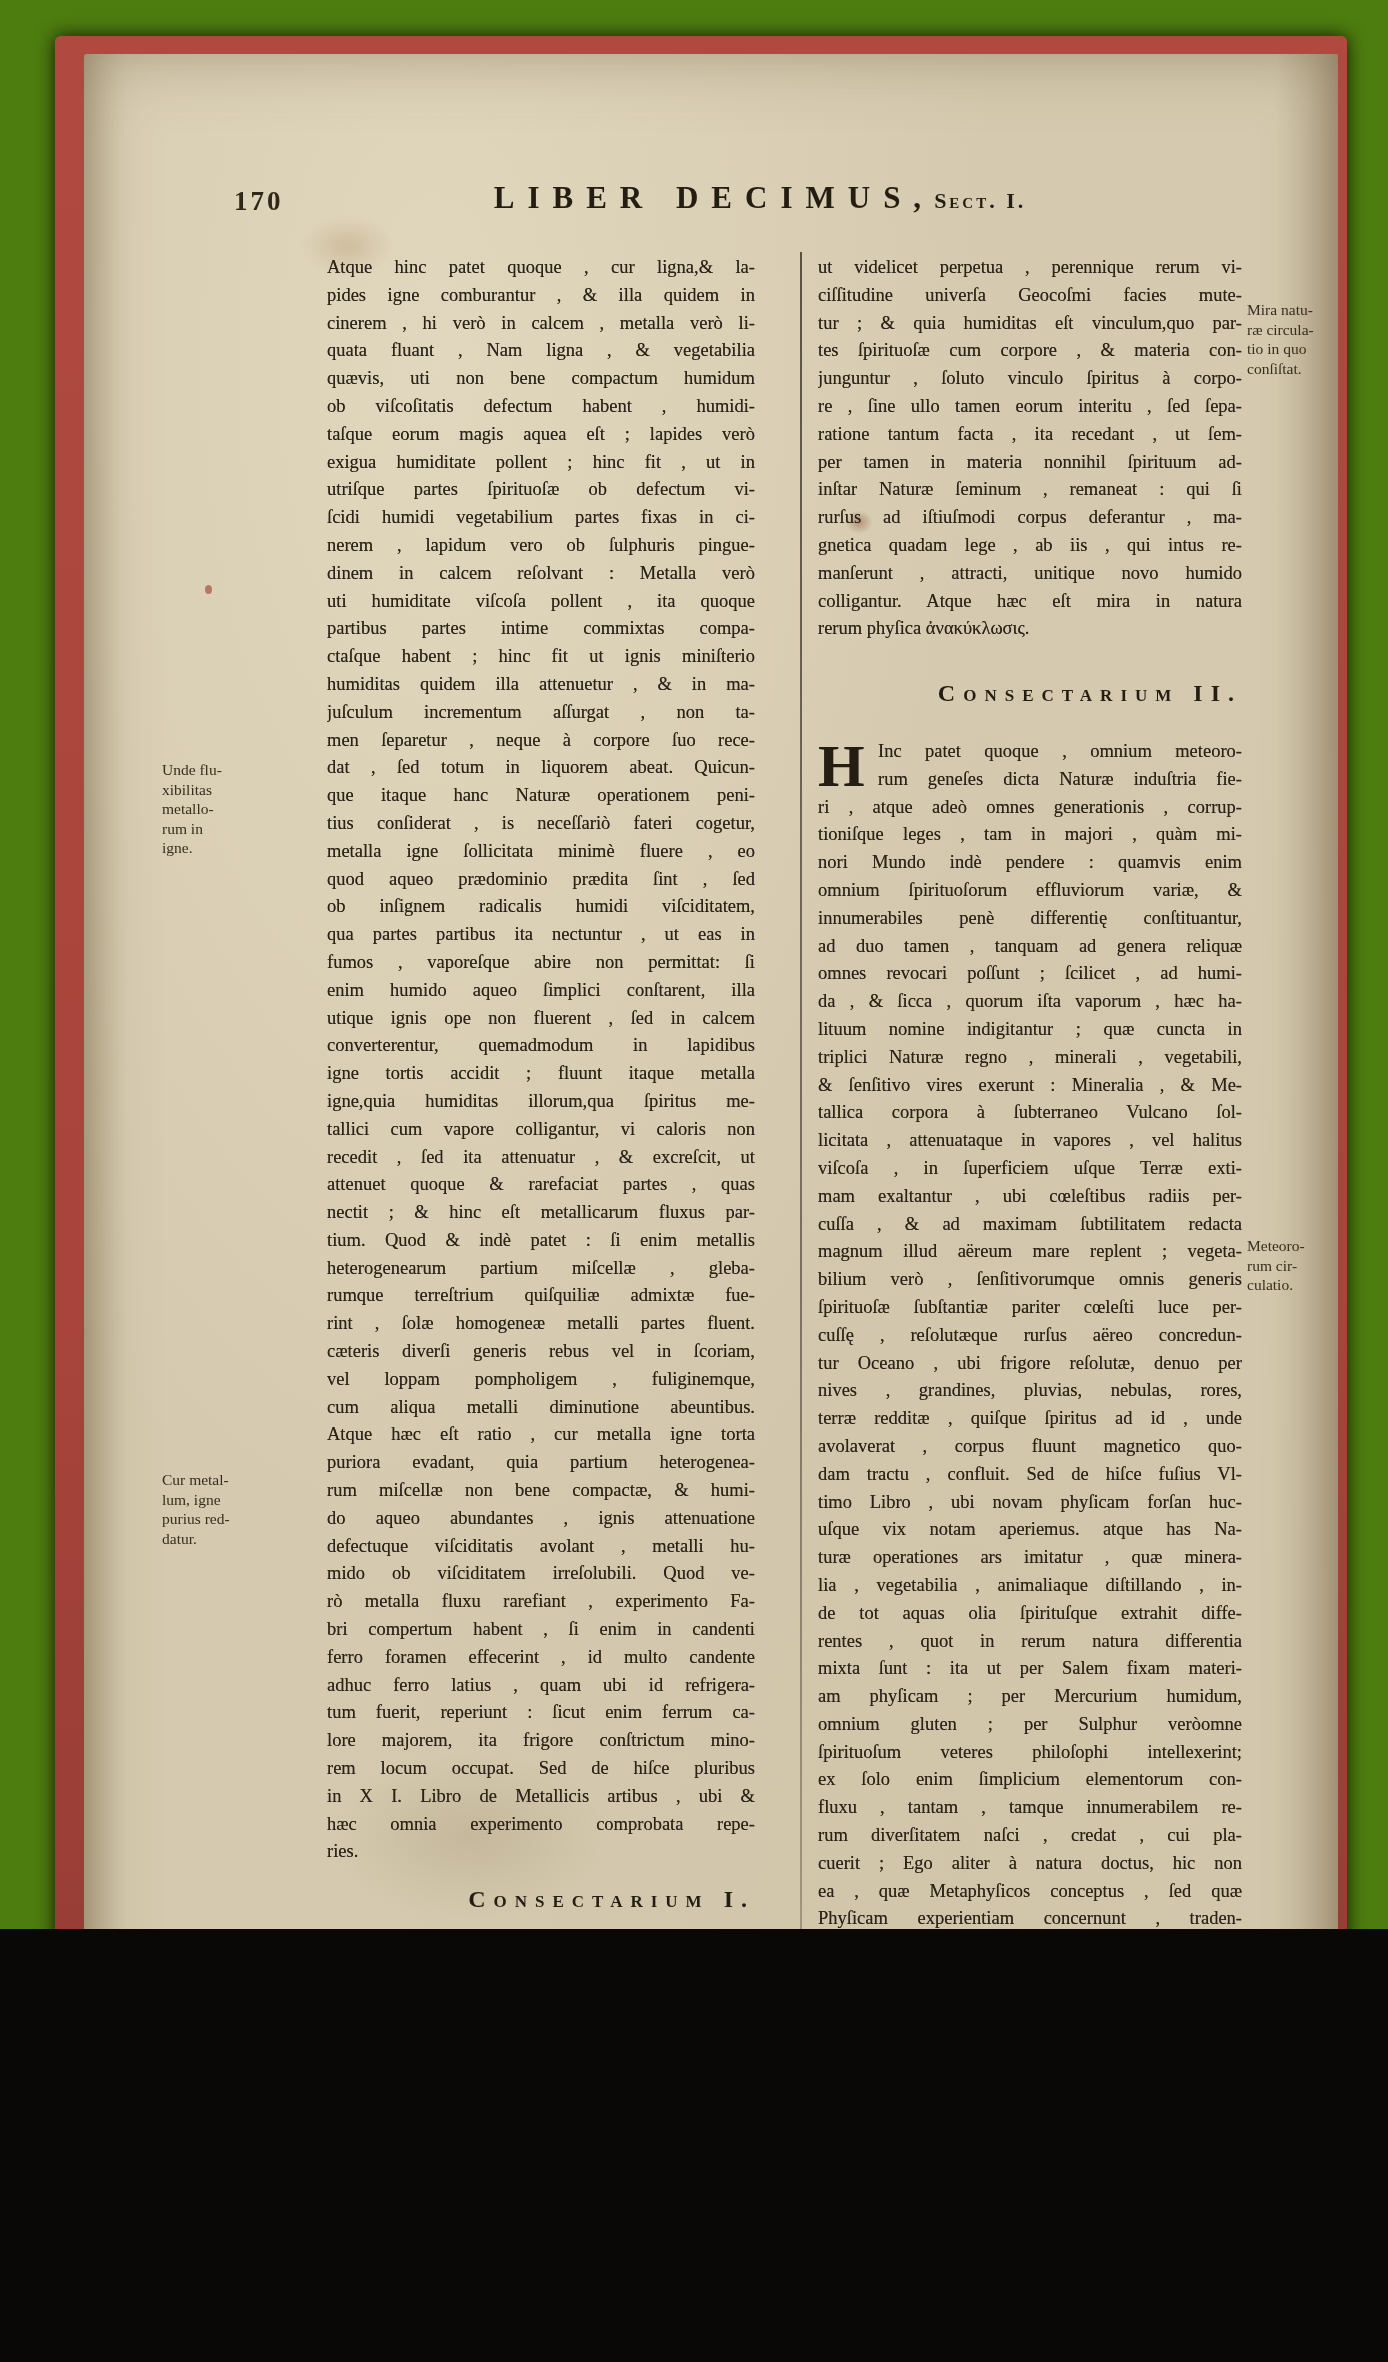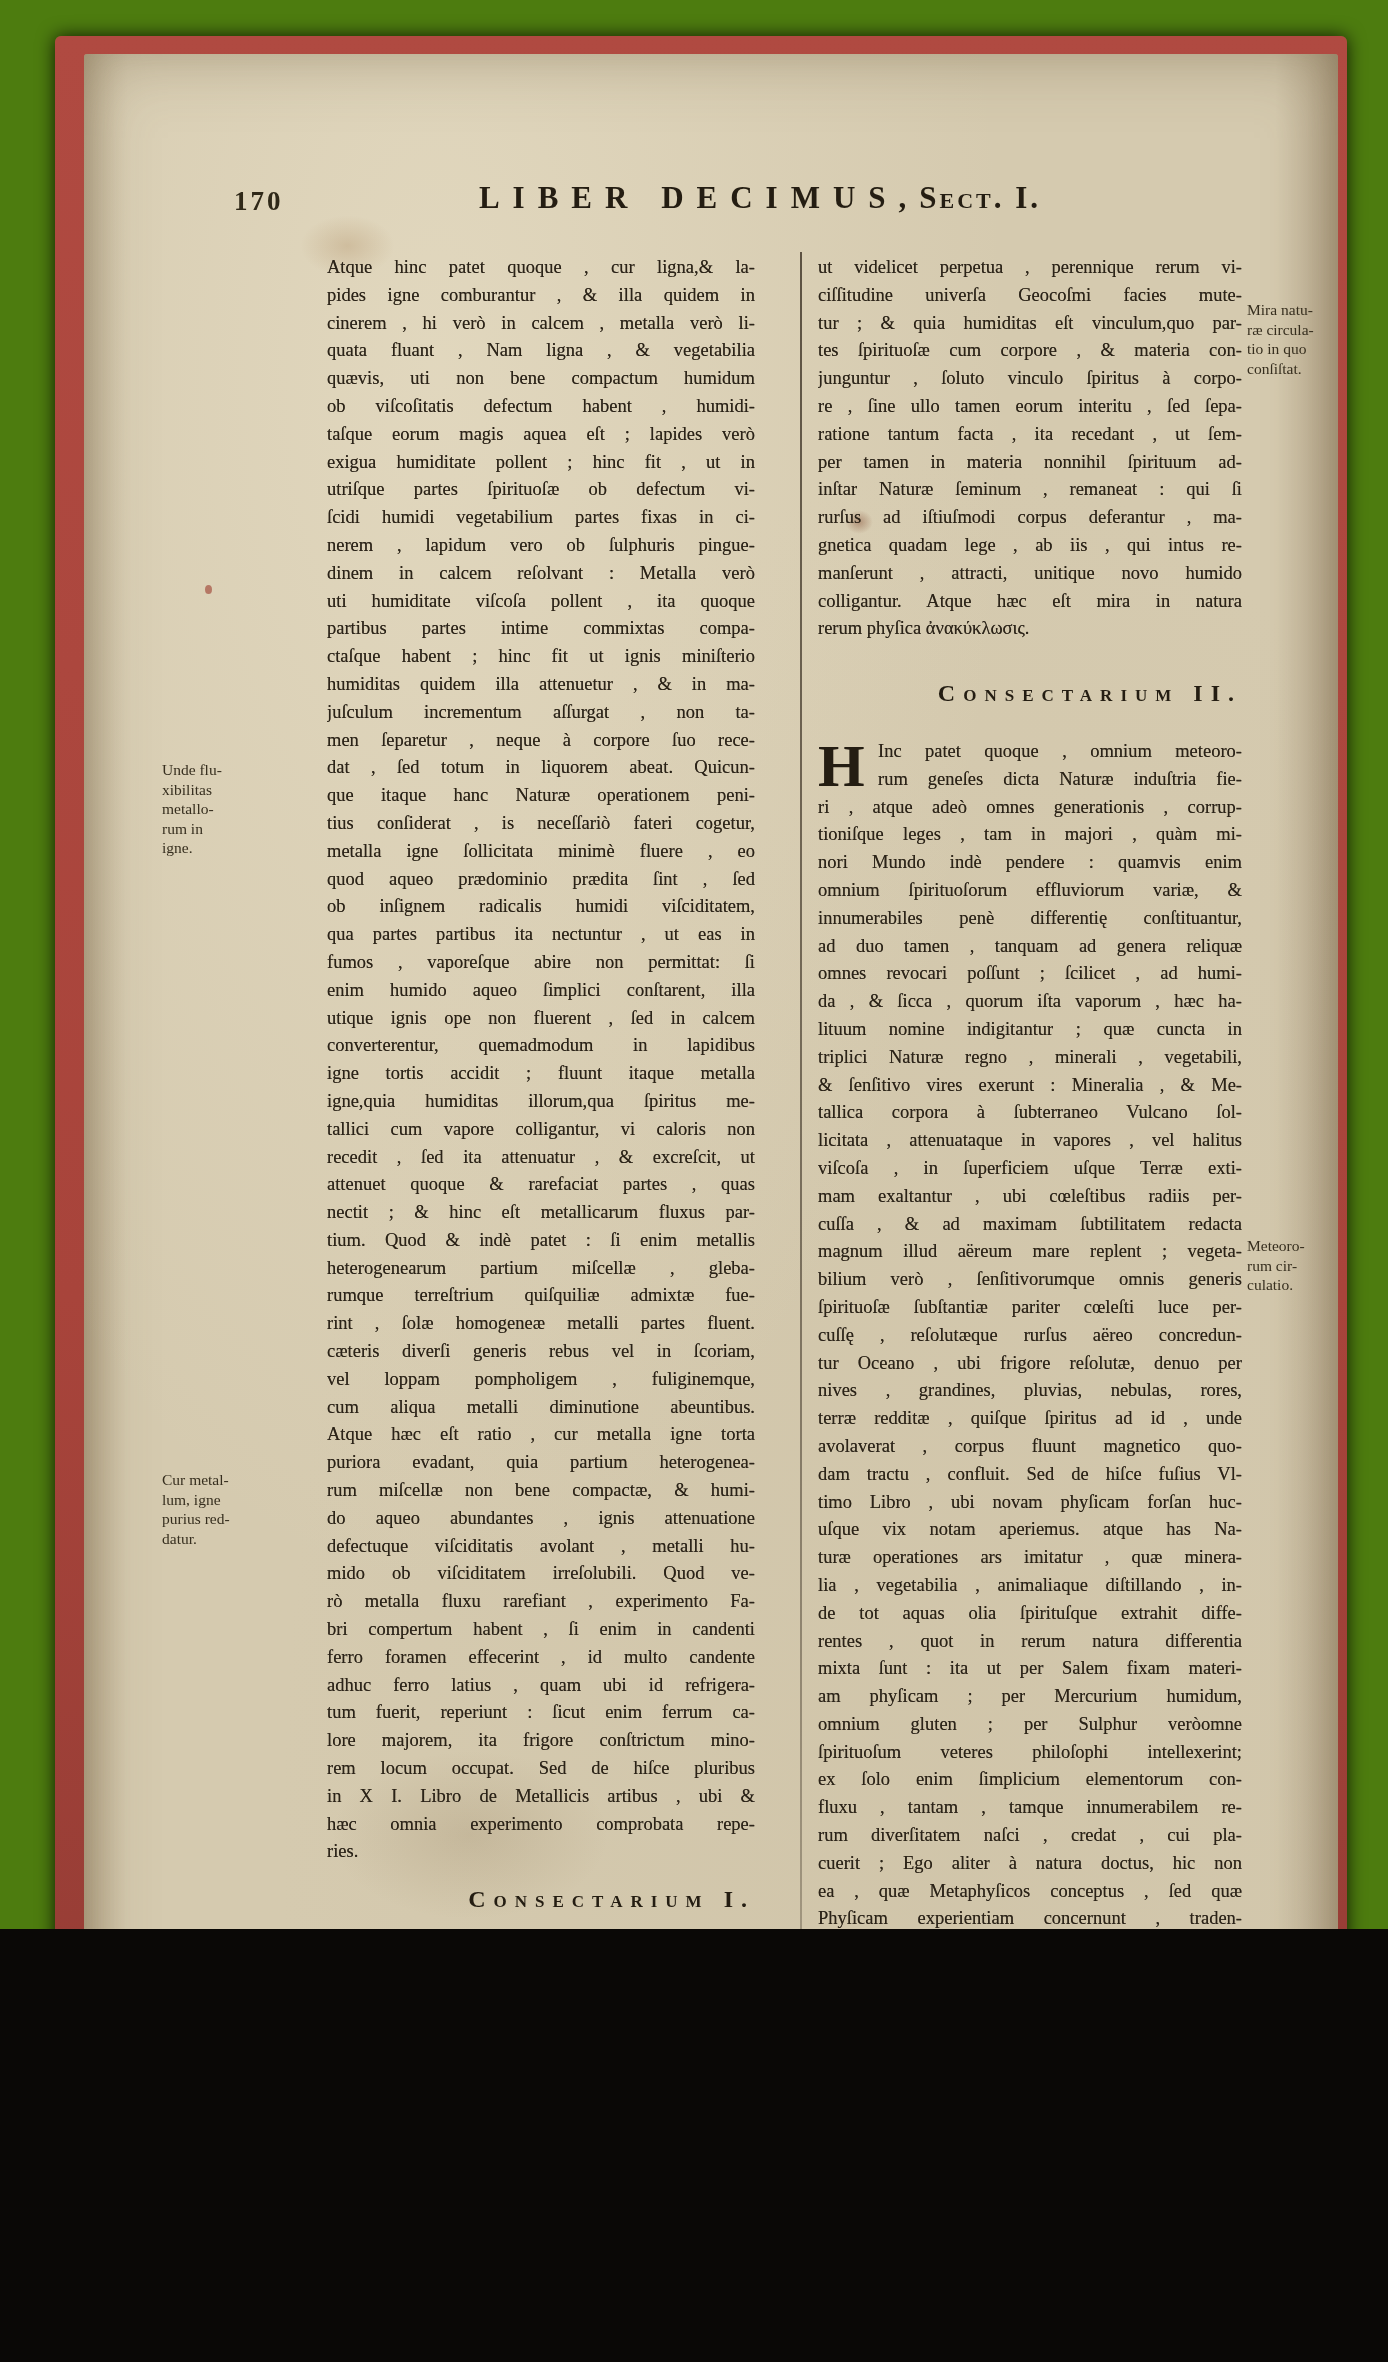--- a/index.html
+++ b/index.html
@@ -23,21 +23,21 @@
   .s3{left:246px;top:1696px;width:280px;height:170px;background:radial-gradient(rgba(120,95,60,.16),rgba(120,95,60,0) 70%);}
   .s4{left:896px;top:1906px;width:220px;height:130px;background:radial-gradient(rgba(125,100,65,.12),rgba(125,100,65,0) 70%);}
   .s5{left:121px;top:531px;width:7px;height:9px;background:rgba(150,45,32,.55);border-radius:50%;}
   .s6{left:1204px;top:2226px;width:11px;height:8px;background:rgba(45,32,22,.6);border-radius:50%;}
 
   .folio{position:absolute;left:150px;top:132px;font-size:27px;font-weight:bold;
          letter-spacing:3px;color:#2f2818;}
   .running-header{position:absolute;left:256px;top:126px;width:840px;height:36px;
          display:flex;justify-content:center;align-items:baseline;gap:0;color:#241d12;}
   .rh-title{font-size:31px;font-weight:bold;letter-spacing:13px;white-space:nowrap;}
-  .rh-sect{font-size:31px;font-weight:bold;font-variant:small-caps;letter-spacing:3px;white-space:nowrap;font-family:Liberation Serif, serif;}
+  .rh-sect{font-size:22px;font-weight:bold;font-variant:small-caps;letter-spacing:3px;white-space:nowrap;font-family:Liberation Serif, serif;}
 
   .mnote{position:absolute;font-size:15.5px;color:#362e1e;}
   .mnote .line{height:19.5px;line-height:19.5px;text-align:left;text-align-last:left;white-space:nowrap;}
   .mnote-l1{left:78px;top:196px;width:152px;}
   .mnote-l2{left:78px;top:706px;width:152px;}
   .mnote-l3{left:78px;top:1416px;width:152px;}
   .mnote-r1{left:1163px;top:246px;width:92px;}
   .mnote-r2{left:1163px;top:1182px;width:92px;}
 
   .body-col{position:absolute;font-size:18.5px;color:#2b2318;}

